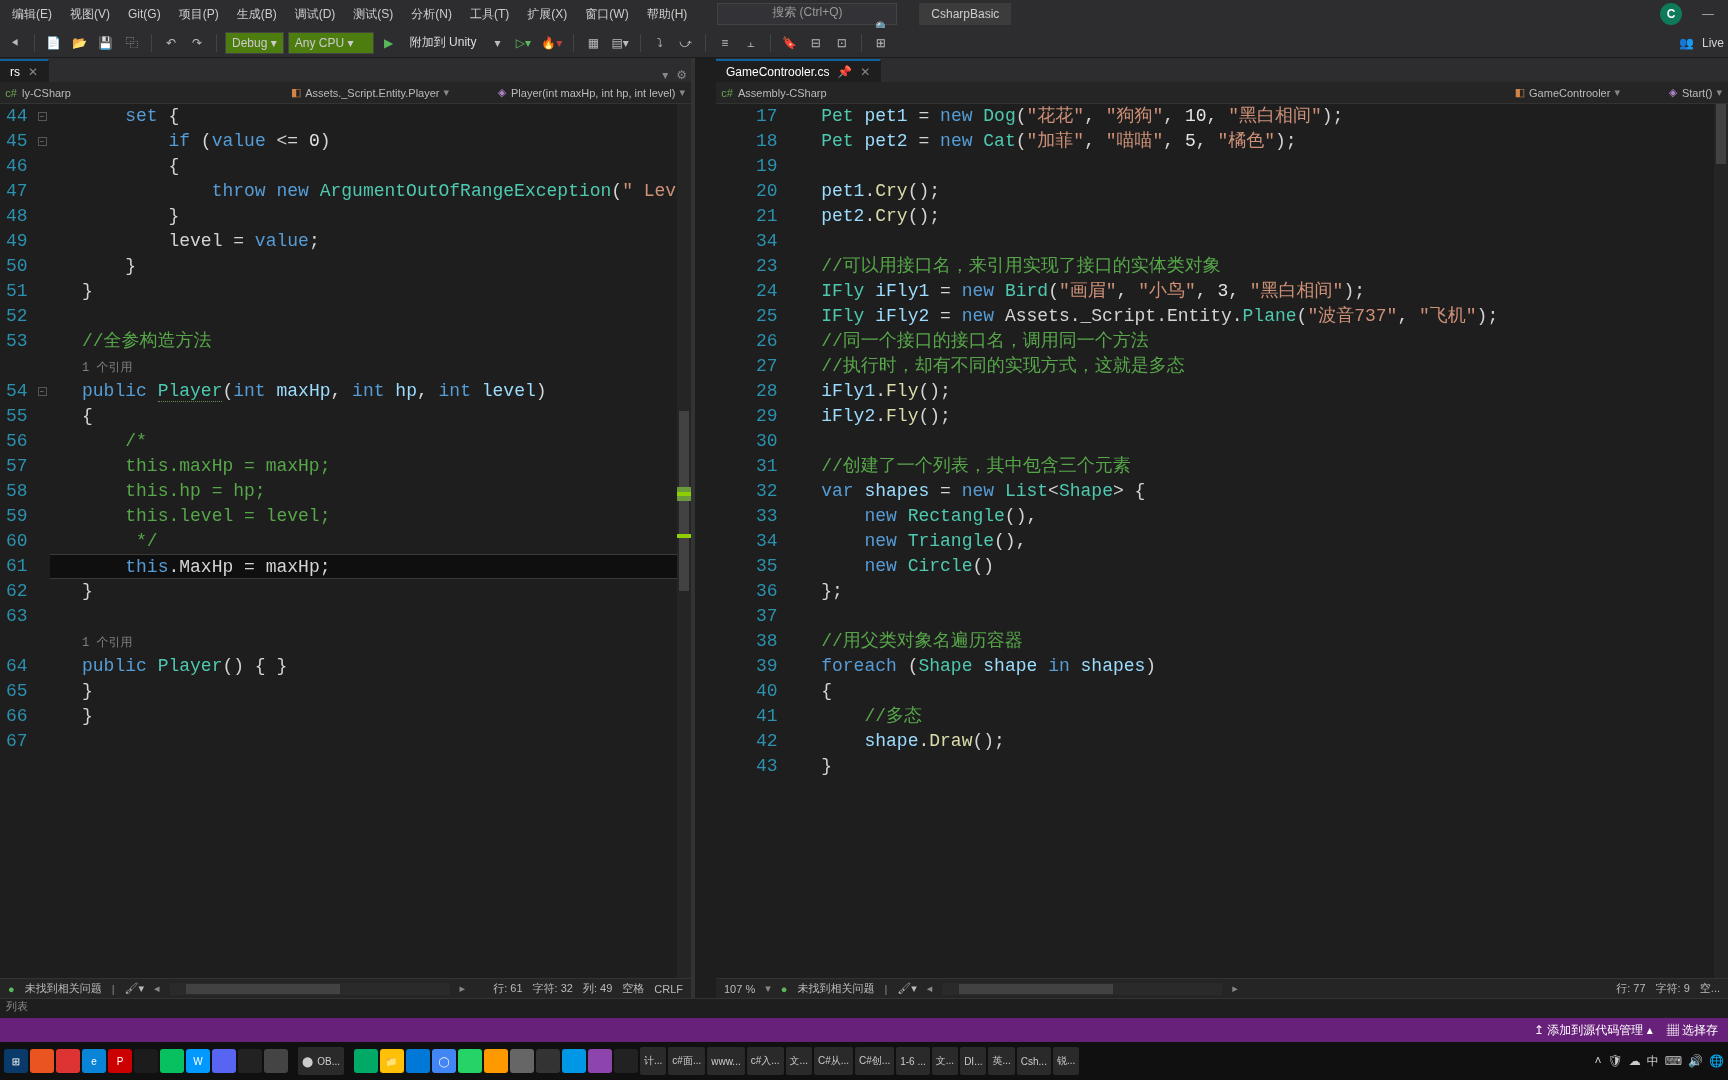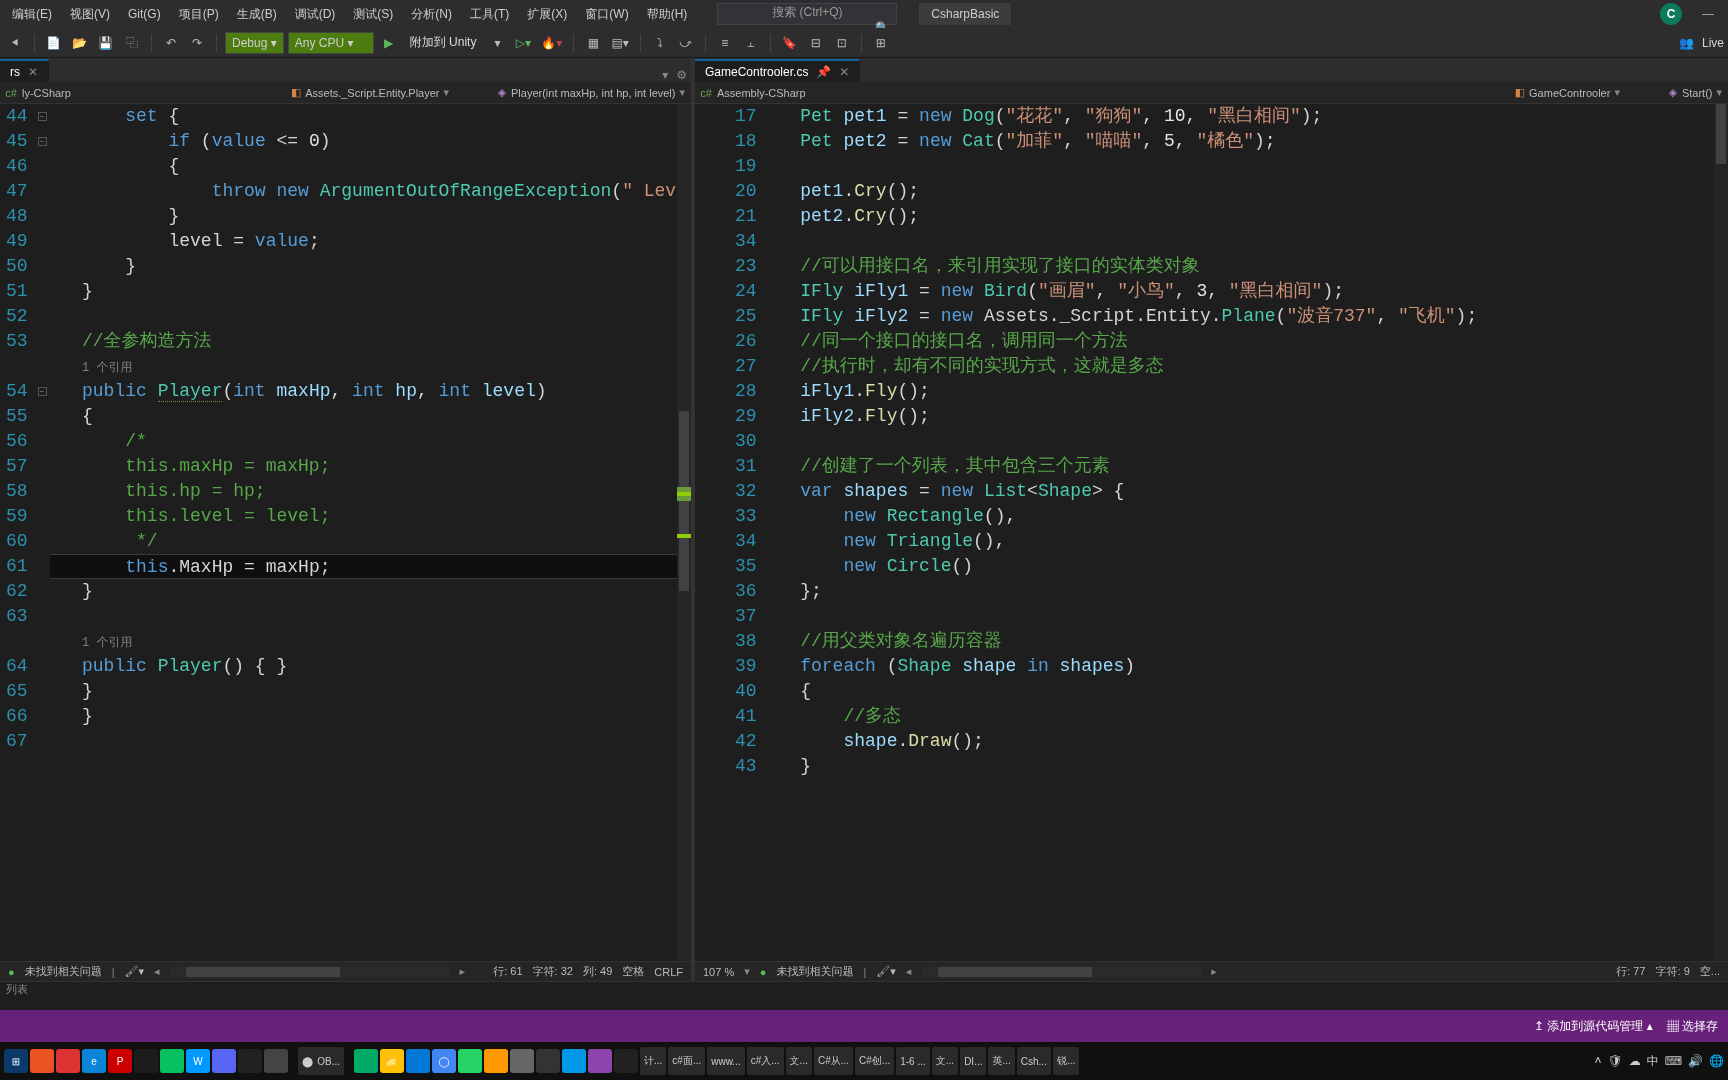--- a/index.html
+++ b/index.html
@@ -138,21 +138,21 @@
   flex: 1;
   display: flex;
   overflow: hidden;
 }
 .pane {
   display: flex;
   flex-direction: column;
   overflow: hidden;
 }
 .pane-left { width: 695px; border-right: 4px solid #333; }
-.pane-right { flex: 1; }
+.pane-right { flex: 1; padding-left: 21px; }
 .pane-tabstrip { background: #2d2d30; }
 .editor {
   flex: 1;
   background: #1e1e1e;
   display: flex;
   overflow: hidden;
   font-family: Consolas, "Courier New", monospace;
   font-size: 18px;
   line-height: 25px;
   position: relative;
@@ -239,30 +239,30 @@
   position: relative;
 }
 .editor-status .hsb .th {
   position: absolute; top: 1px; bottom: 1px;
   left: 6%; width: 55%;
   background: #424242;
 }
 .editor-status .hsb-icon, .editor-status .hsb-r { color: #888; }
 
 .bottom-strip {
-  height: 29px;
+  height: 20px;
   background: #1e1e1e;
   border-top: 1px solid #333;
   color: #888;
   font-size: 11px;
   padding: 0 6px;
 }
 
 .statusbar {
-  height: 32px;
+  height: 24px;
   background: #68217a;
   display: flex;
   align-items: center;
   padding: 0 10px;
   color: #fff;
   font-size: 12px;
 }
 .statusbar .spacer { flex: 1; }
 
 .taskbar {

